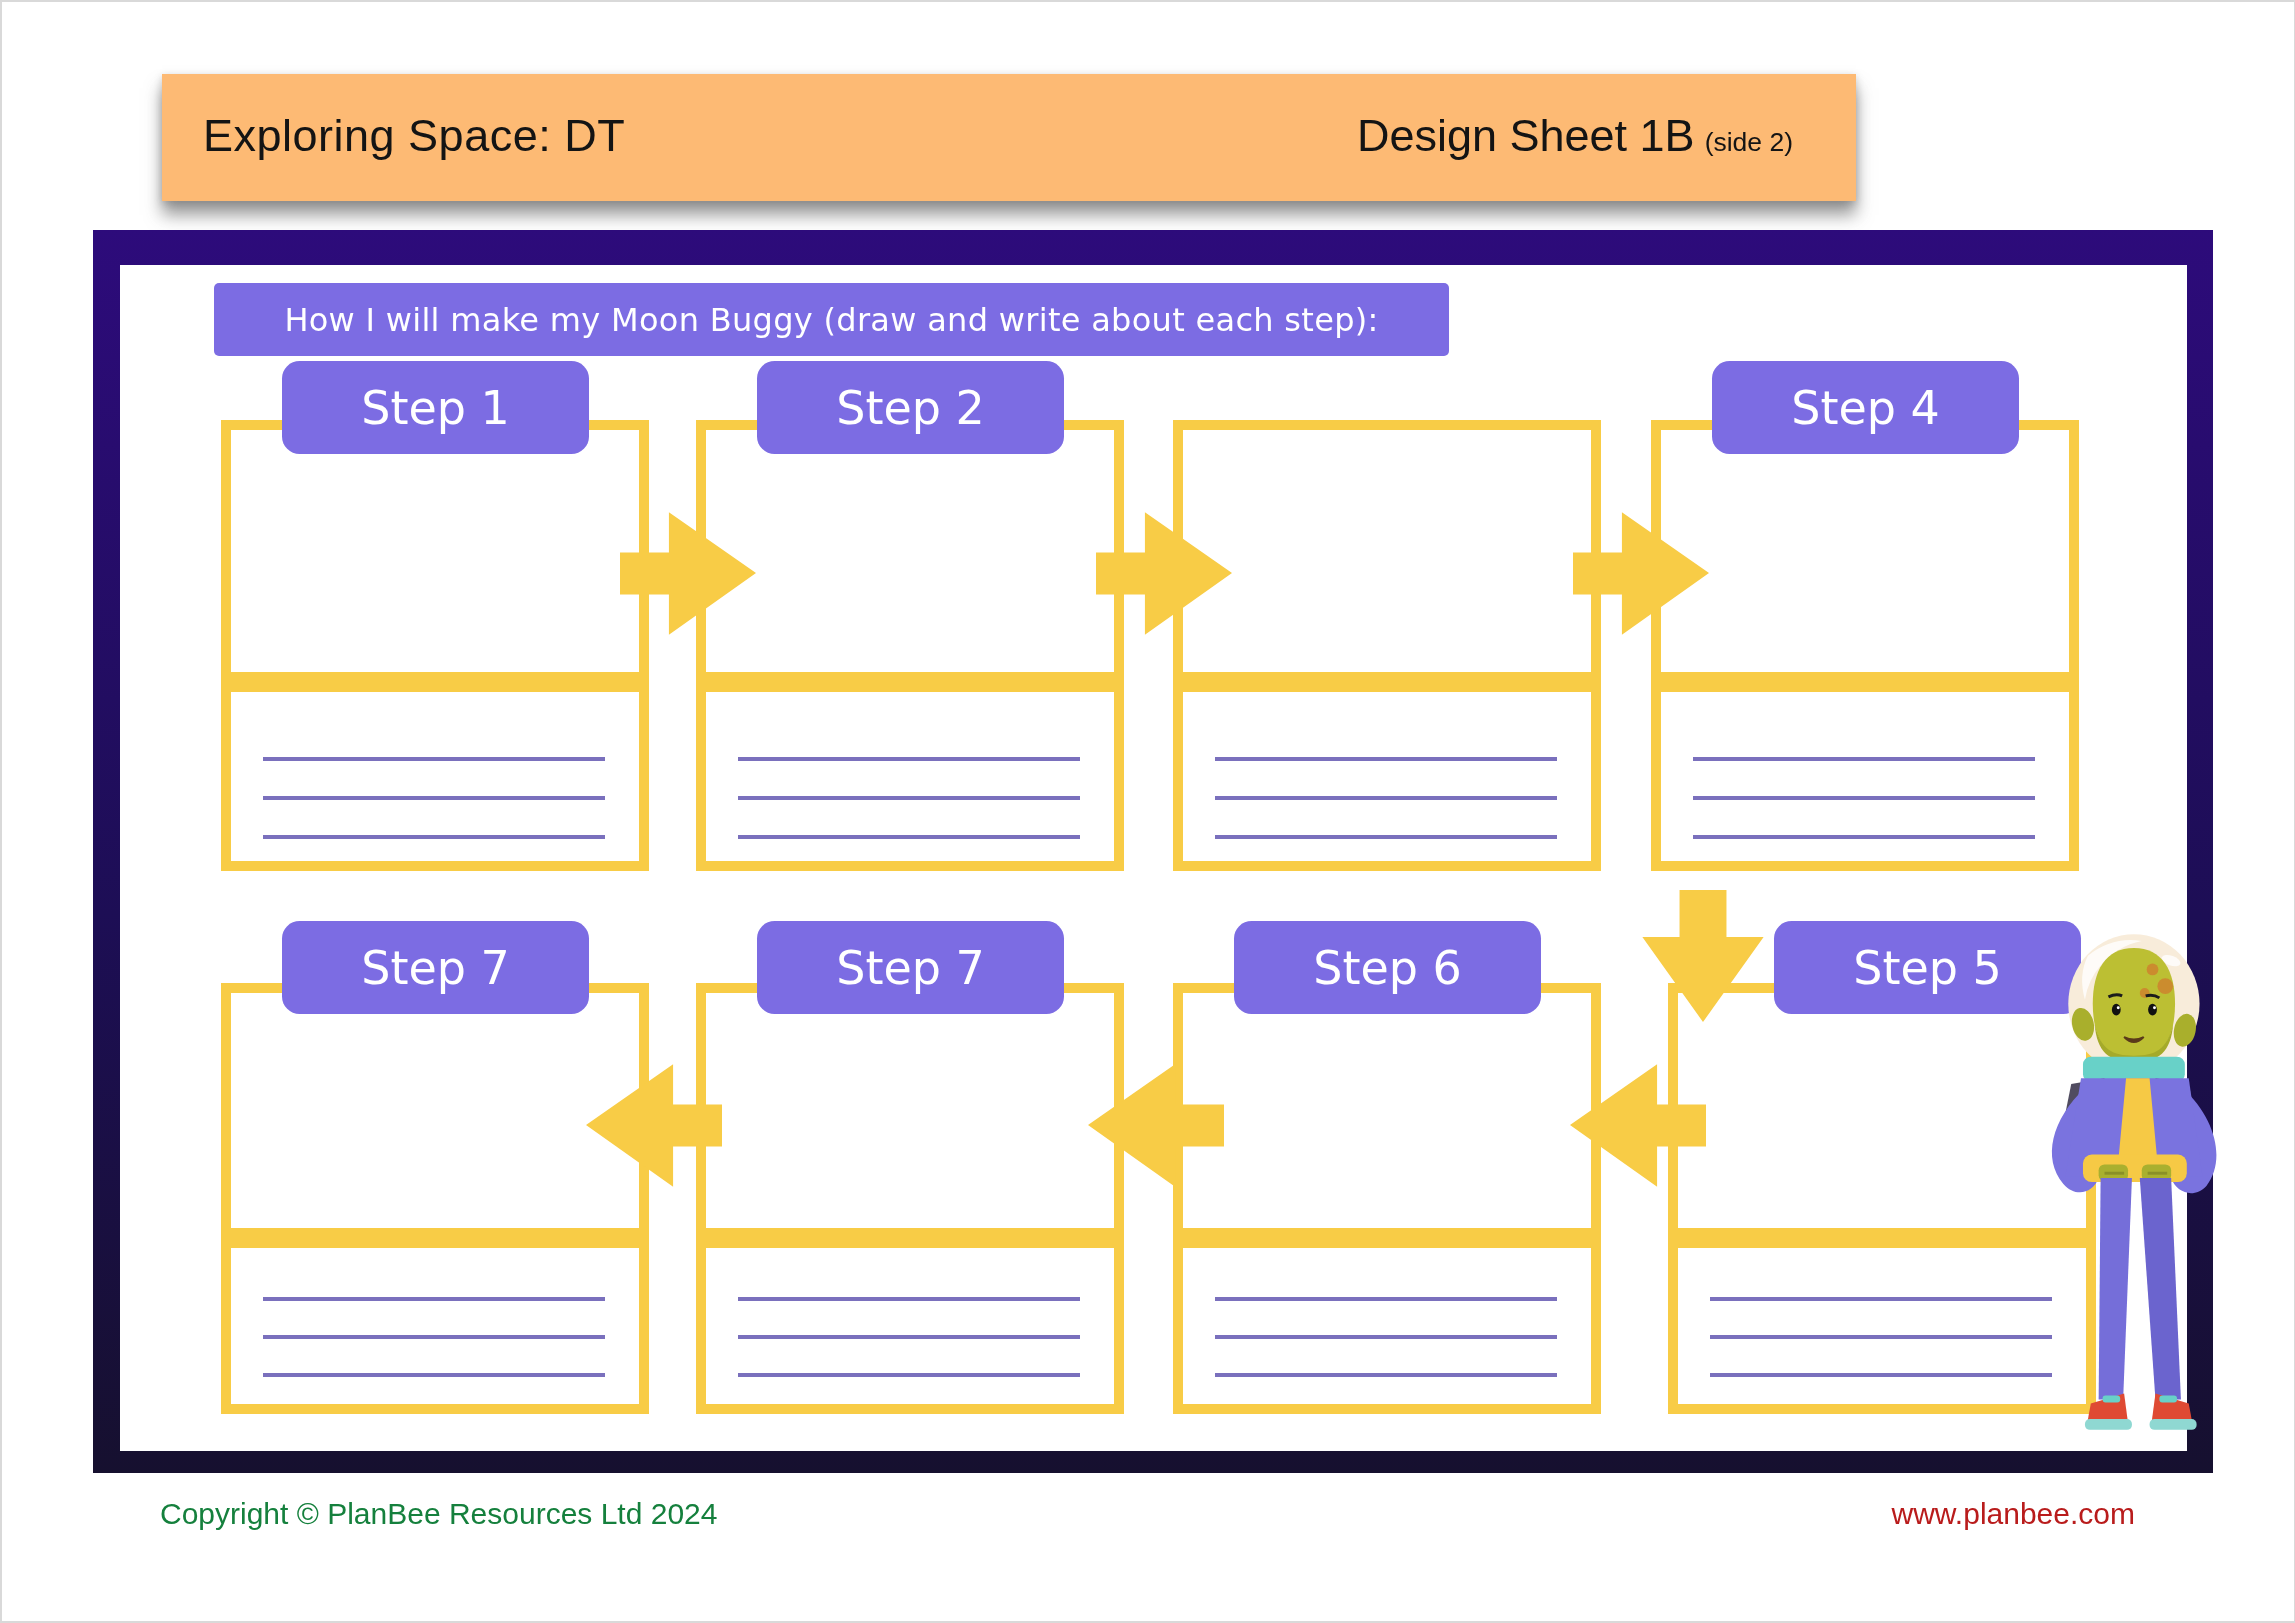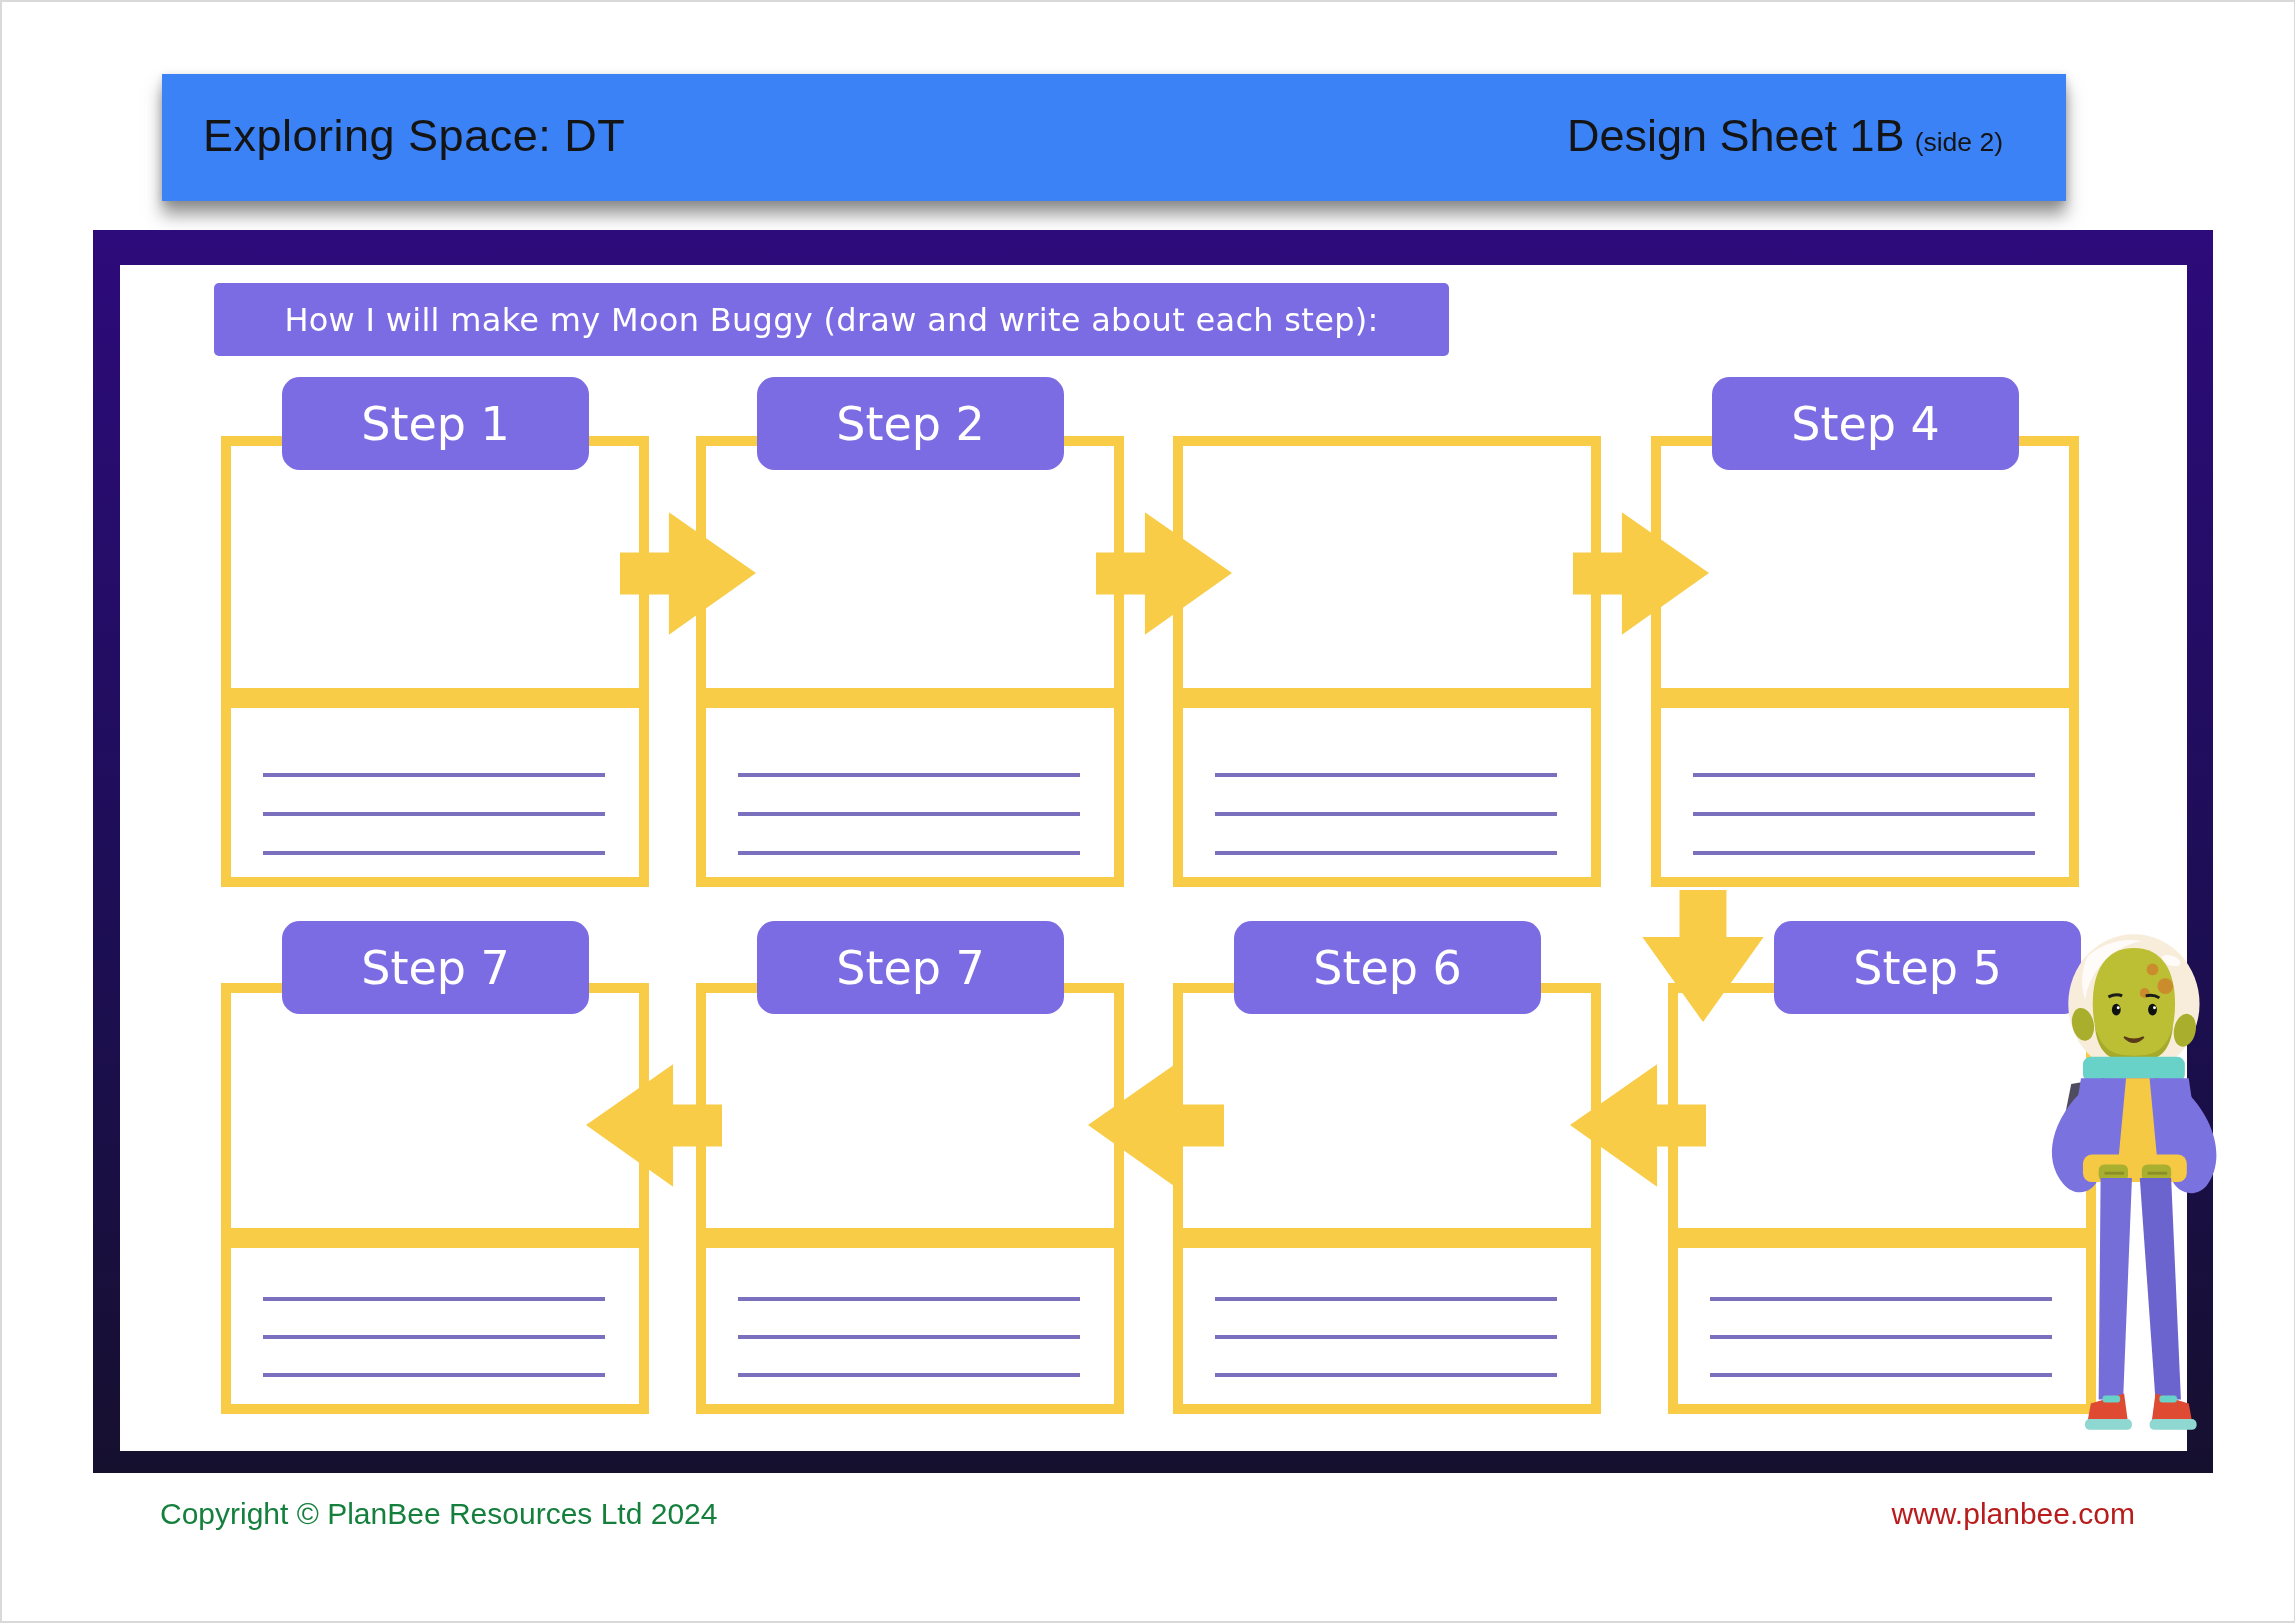--- a/index.html
+++ b/index.html
@@ -3,21 +3,21 @@
 <meta charset="utf-8">
 <style>
   html,body{margin:0;padding:0;background:#ffffff;}
   .page{
     position:relative;width:2296px;height:1623px;background:#ffffff;overflow:hidden;
     font-family:"Liberation Sans", sans-serif;
     box-shadow:inset 0 0 0 2px #d9d9d9;
   }
   
   .header-bar{
-    position:absolute;left:162px;top:74px;width:1904px;height:127px;background:#3b82f6;
+    position:absolute;left:162px;top:74px;width:1694px;height:127px;background:#fdba74;
     display:flex;align-items:center;justify-content:space-between;
     padding:0 63px 4px 41px;box-sizing:border-box;
     box-shadow:0 13.7px 15.7px rgba(70,70,70,.55), 0 2px 7.8px rgba(0,0,0,.18);
   }
   .header-title{font-size:45px;color:#141414;letter-spacing:0.5px;}
   .header-right{font-size:45px;color:#141414;white-space:nowrap;}
   .header-right .side{font-size:26.5px;margin-left:10px;}
   
   .board{
     position:absolute;left:93px;top:230px;width:2120px;height:1243px;
@@ -27,21 +27,21 @@
   
   .instruction-bar{
     position:absolute;left:214px;top:283px;width:1235px;height:73px;border-radius:5px;
     background:var(--accent-purple,#7C6CE3);color:#ffffff;
     display:flex;align-items:center;justify-content:center;
     font-family:"DejaVu Sans", sans-serif;font-size:32px;letter-spacing:0.3px;
   }
   
   .step{position:absolute;width:428px;}
   .c0{left:221px}.c1{left:696px}.c2{left:1173px}.c3{left:1651px}.c3b{left:1668px}
-  .rtop{top:436px}.rbot{top:983px}
+  .rtop{top:420px}.rbot{top:983px}
   .draw,.write{box-sizing:border-box;border:10.8px solid var(--accent-yellow,#F8CC46);background:#ffffff;position:relative;}
   .rtop .draw{height:262px}.rtop .write{height:189px}
   .rbot .draw{height:255px}.rbot .write{height:176px}
   .step-label{
     position:absolute;left:61px;width:307px;height:93px;border-radius:17.6px;z-index:3;
     background:var(--accent-purple,#7C6CE3);color:#ffffff;
     display:flex;align-items:center;justify-content:center;
     font-family:"DejaVu Sans", sans-serif;font-size:46px;
   }
   .rtop .step-label{top:-59px}.rbot .step-label{top:-62px}

